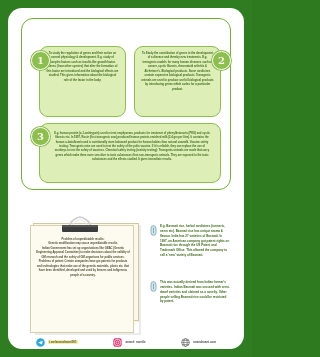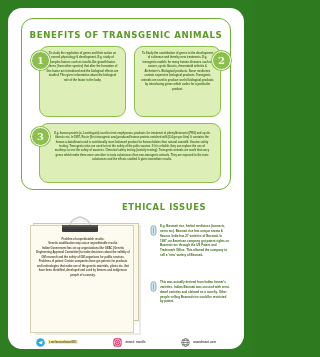--- a/index.html
+++ b/index.html
@@ -220,33 +220,31 @@
   .sico { width: 9px; height: 9px; flex: 0 0 auto; }
 </style>
 </head>
 <body>
 
 <div id="frame">
   <div id="page">
 
     <div class="benefits-panel">
 
-      <div id="benefits-title" class="section-title">BENEFITS OF TRANSGENIC ANIMALS</div>
 
       <div class="badge" id="badge1">1</div>
       <div class="card" id="card1">To study the regulation of genes and their action on normal physiology &amp; development. E.g. study of complex factors such as insulin-like growth factor. Genes (from other species) that alter the formation of this factor are introduced and the biological effects are studied. This gives information about the biological role of the factor in the body.</div>
 
       <div class="badge" id="badge2">2</div>
       <div class="card" id="card2">To Study the contribution of genes in the development of a disease and thereby new treatments. E.g. transgenic models for many human diseases such as cancer, cystic fibrosis, rheumatoid arthritis &amp; Alzheimer's. Biological products. Some medicines contain expensive biological products. Transgenic animals are used to produce useful biological products by introducing genes which codes for a particular product.</div>
 
       <div class="badge" id="badge3">3</div>
       <div class="card" id="card3">E.g. human protein (a-1-antitrypsin) used to treat emphysema, products for treatment of phenylketonuria (PKU) and cystic fibrosis etc. In 1997, Rosie (first transgenic cow) produced human protein-enriched milk (2.4 gm per litre). It contains the human a-lactalbumin and is nutritionally more balanced product for human babies than natural cowmilk. Vaccine safety testing: Transgenic mice are used to test the safety of the polio vaccine. If it is reliable, they can replace the use of monkeys to test the safety of vaccines. Chemical safety testing (toxicity testing): Transgenic animals are made that carry genes which make them more sensitive to toxic substances than non-transgenic animals. They are exposed to the toxic substances and the effects studied. It gives immediate results.</div>
     </div>
 
-    <div id="ethical-title" class="section-title">ETHICAL ISSUES</div>
 
     <div class="clipboard">
       <div class="clip-paper"></div>
       <div class="clip-paper2"></div>
 
       <svg class="clip-metal" viewBox="0 0 44 16">
         <path d="M11 13 C11 3, 22 1, 22 1 C22 1, 33 3, 33 13" fill="none" stroke="#cfcfcf" stroke-width="1.6"></path>
         <path d="M14 12 C14 5, 22 3.5, 22 3.5 C22 3.5, 30 5, 30 12" fill="none" stroke="#e8e8e8" stroke-width="1"></path>
         <rect x="4" y="9" width="36" height="7" rx="1" fill="#3b3b3b"></rect>
         <rect x="4" y="9" width="36" height="2.2" rx="1" fill="#555"></rect>

